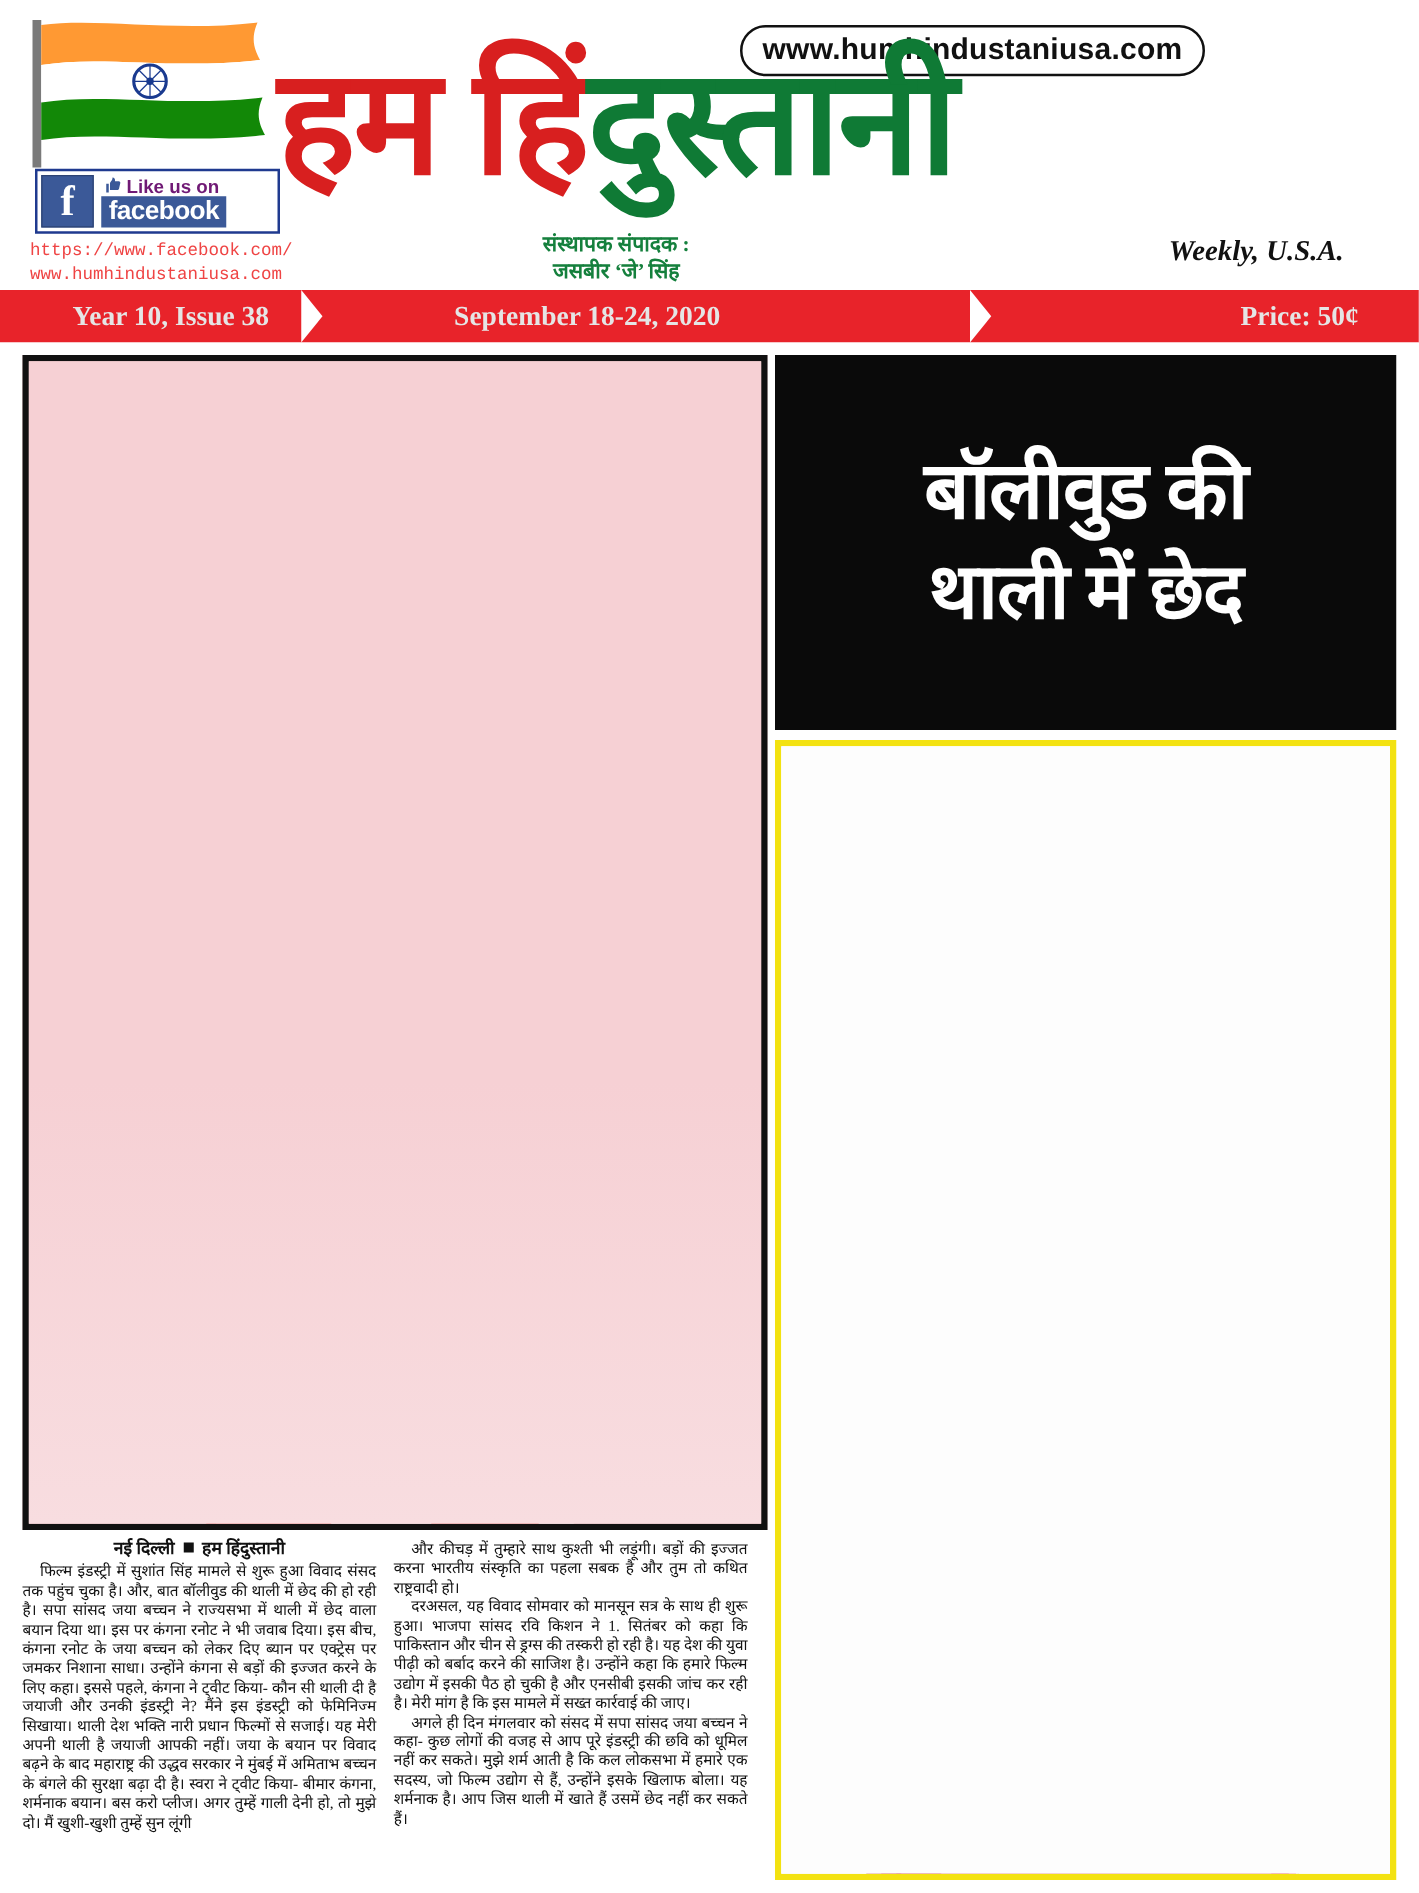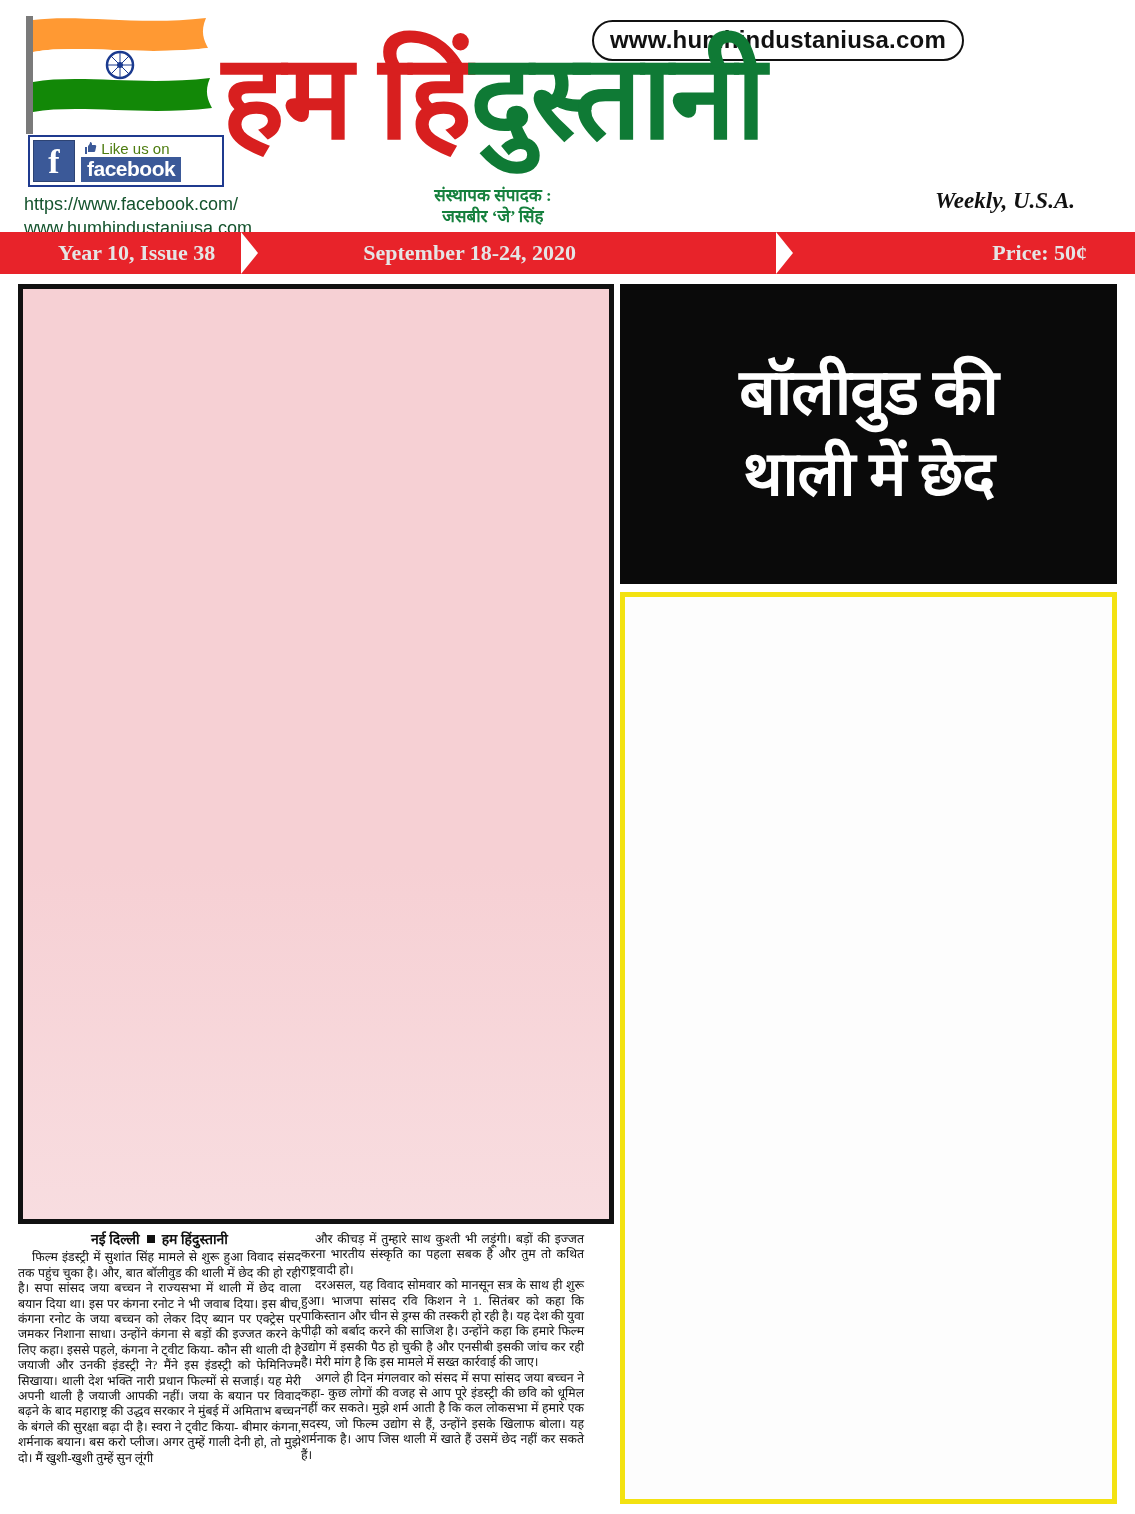--- a/index.html
+++ b/index.html
@@ -62,46 +62,46 @@
     margin-left: 3px;
     border: 1px solid #2d4373;
     box-sizing: border-box;
   }
   .fb-text {
     margin-left: 6px;
     line-height: 1.05;
   }
   .fb-like {
     font-size: 15px;
-    font-weight: normal;
-    color: #4d7c0f;
+    font-weight: bold;
+    color: #701a75;
   }
   .fb-word {
     display: inline-block;
     background: #3b5998;
     color: #fff;
     font-size: 21px;
     font-weight: bold;
     padding: 1px 6px 2px 6px;
     letter-spacing: -0.5px;
   }
   .thumb-icon {
     display: inline-block;
     width: 16px; height: 16px;
     position: relative;
     vertical-align: -2px;
   }
   .fb-urls {
     position: absolute;
     left: 10px;
     top: 182px;
-    font-size: 18px;
-    color: #14532d;
+    font-size: 14px;
+    color: #ef4444;
     line-height: 1.35;
-    font-family: Liberation Sans, sans-serif;
+    font-family: Liberation Mono, monospace;
   }
   .fb-urls div { white-space: nowrap; }
 
   .site-url {
     position: absolute;
     left: 592px;
     top: 20px;
     border: 2px solid #111;
     border-radius: 22px;
     padding: 4px 16px 5px 16px;
@@ -247,21 +247,21 @@
   }
 
   
   .story {
     position: absolute;
     left: 18px;
     top: 958px;
     width: 596px;
     height: 272px;
     display: flex;
-    gap: 0;
+    gap: 14px;
   }
   .col {
     width: 283px;
     font-family: "Liberation Serif", serif;
     font-size: 12.3px;
     line-height: 15.4px;
     color: #111;
     text-align: justify;
   }
   .dateline {

